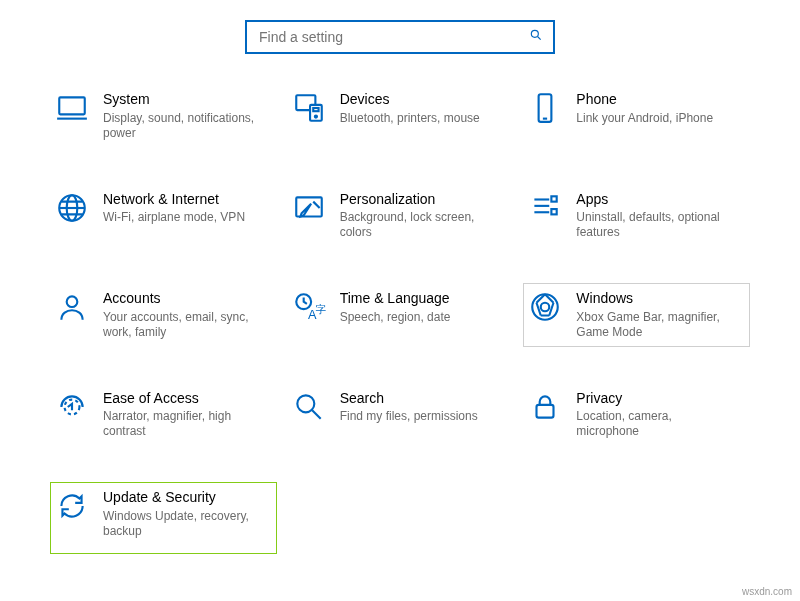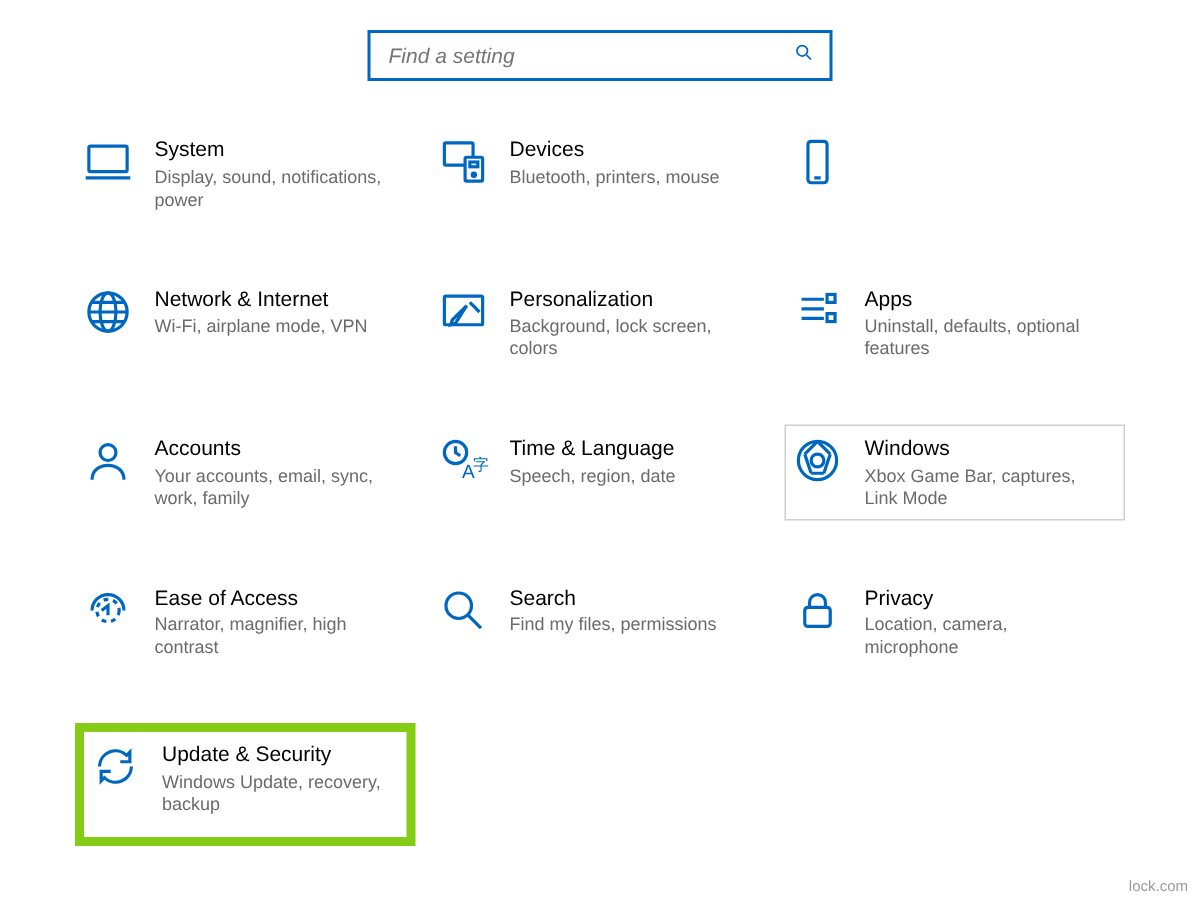--- a/index.html
+++ b/index.html
@@ -26,41 +26,40 @@
     align-items: center;
     padding: 0 10px;
   }
   .search input {
     flex: 1;
     border: none;
     outline: none;
     font-size: 14px;
     color: #555;
     background: transparent;
-    font-style: italic;
   }
   .grid {
     display: grid;
     grid-template-columns: repeat(3, 1fr);
     column-gap: 10px;
     row-gap: 36px;
     padding: 0 50px;
   }
   .tile {
     display: flex;
     align-items: flex-start;
     padding: 6px 8px 6px 4px;
     cursor: pointer;
     border: 1px solid transparent;
   }
   .tile.hover {
     border-color: #cfcfcf;
   }
   .tile.highlight {
-    border: 6px solid #84cc16;
+    border: 1px solid #84cc16;
     padding: 6px 8px 14px 4px;
   }
   .tile svg {
     flex: 0 0 34px;
     width: 34px;
     height: 34px;
     color: #0067c0;
   }
   .txt {
     padding-left: 14px;
@@ -124,20 +123,24 @@
         <div class="title">Devices</div>
         <div class="desc">Bluetooth, printers, mouse</div>
       </div>
   </div>
 
   <div class="tile">
     <svg viewBox="0 0 32 32" fill="none" stroke="currentColor" stroke-width="2">
         <rect x="10" y="3" width="12" height="26" rx="2"></rect>
         <line x1="14" y1="26" x2="18" y2="26"></line>
       </svg>
+    <div class="txt">
+        <div class="title">Phone</div>
+        <div class="desc">Link your Android, iPhone</div>
+      </div>
   </div>
 
   <div class="tile">
     <svg viewBox="0 0 32 32" fill="none" stroke="currentColor" stroke-width="2">
         <circle cx="16" cy="16" r="12"></circle>
         <ellipse cx="16" cy="16" rx="5" ry="12"></ellipse>
         <line x1="4" y1="16" x2="28" y2="16"></line>
         <path d="M6 10 h20 M6 22 h20"></path>
       </svg>
     <div class="txt">
@@ -196,21 +199,21 @@
   </div>
 
   <div class="tile hover">
     <svg viewBox="0 0 32 32" fill="none" stroke="currentColor" stroke-width="2">
         <circle cx="16" cy="16" r="12"></circle>
         <circle cx="16" cy="16" r="4"></circle>
         <path d="M16 4 l-8 8 M16 4 l8 8 M8 12 l4 12 M24 12 l-4 12 M12 24 h8"></path>
       </svg>
     <div class="txt">
         <div class="title">Windows</div>
-        <div class="desc">Xbox Game Bar, captures, Link Mode</div>
+        <div class="desc">Xbox Game Bar, magnifier, Game Mode</div>
       </div>
   </div>
 
   <div class="tile">
     <svg viewBox="0 0 32 32" fill="none" stroke="currentColor" stroke-width="2">
         <circle cx="16" cy="16" r="7" stroke-dasharray="3 3"></circle>
         <path d="M6 16 a10 10 0 0 1 20 0"></path>
         <path d="M12 16 l4 -3 v6"></path>
       </svg>
     <div class="txt">
@@ -247,13 +250,13 @@
         <path d="M26 16 a10 10 0 0 1 -17 7 l-2 2 v-6 h6"></path>
       </svg>
     <div class="txt">
         <div class="title">Update &amp; Security</div>
         <div class="desc">Windows Update, recovery, backup</div>
       </div>
   </div>
 
 </div>
 
-<div class="watermark">lock.com</div>
+<div class="watermark">wsxdn.com</div>
 
 </body></html>

